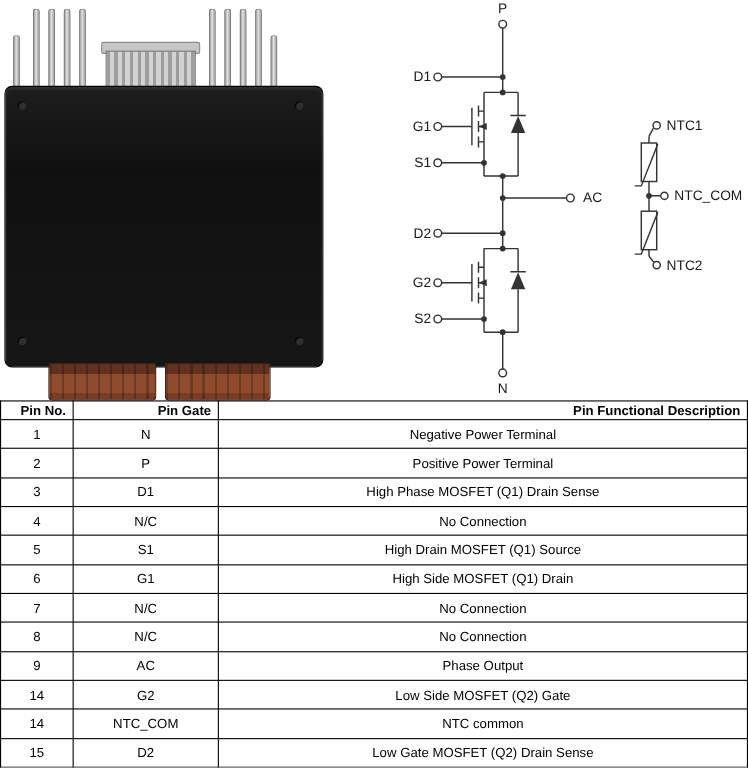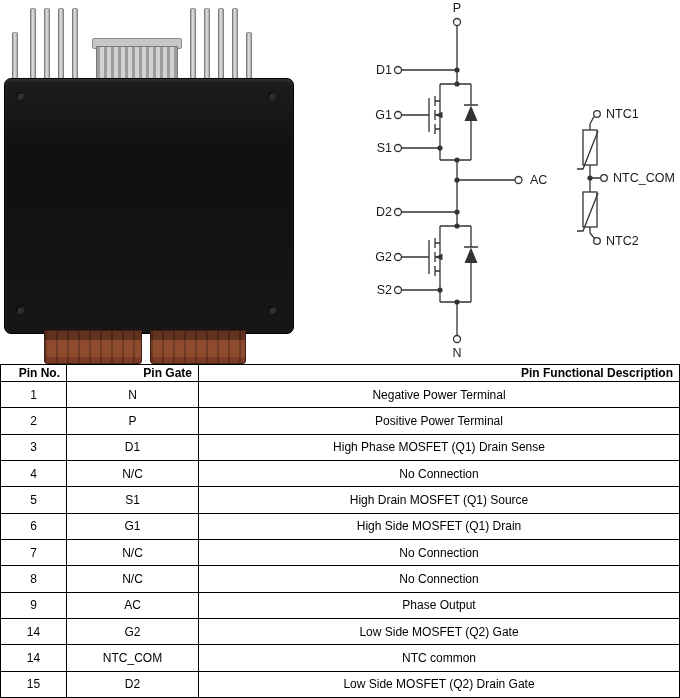--- a/index.html
+++ b/index.html
@@ -237,18 +237,18 @@
           <td class="c-desc">Low Side MOSFET (Q2) Gate</td>
         </tr>
         <tr>
           <td class="c-no">14</td>
           <td class="c-name">NTC_COM</td>
           <td class="c-desc">NTC common</td>
         </tr>
         <tr>
           <td class="c-no">15</td>
           <td class="c-name">D2</td>
-          <td class="c-desc">Low Side MOSFET (Q2) Drain Gate</td>
+          <td class="c-desc">Low Gate MOSFET (Q2) Drain Sense</td>
         </tr>
       </tbody>
   </table>
 
 </div>
 
 </body></html>

